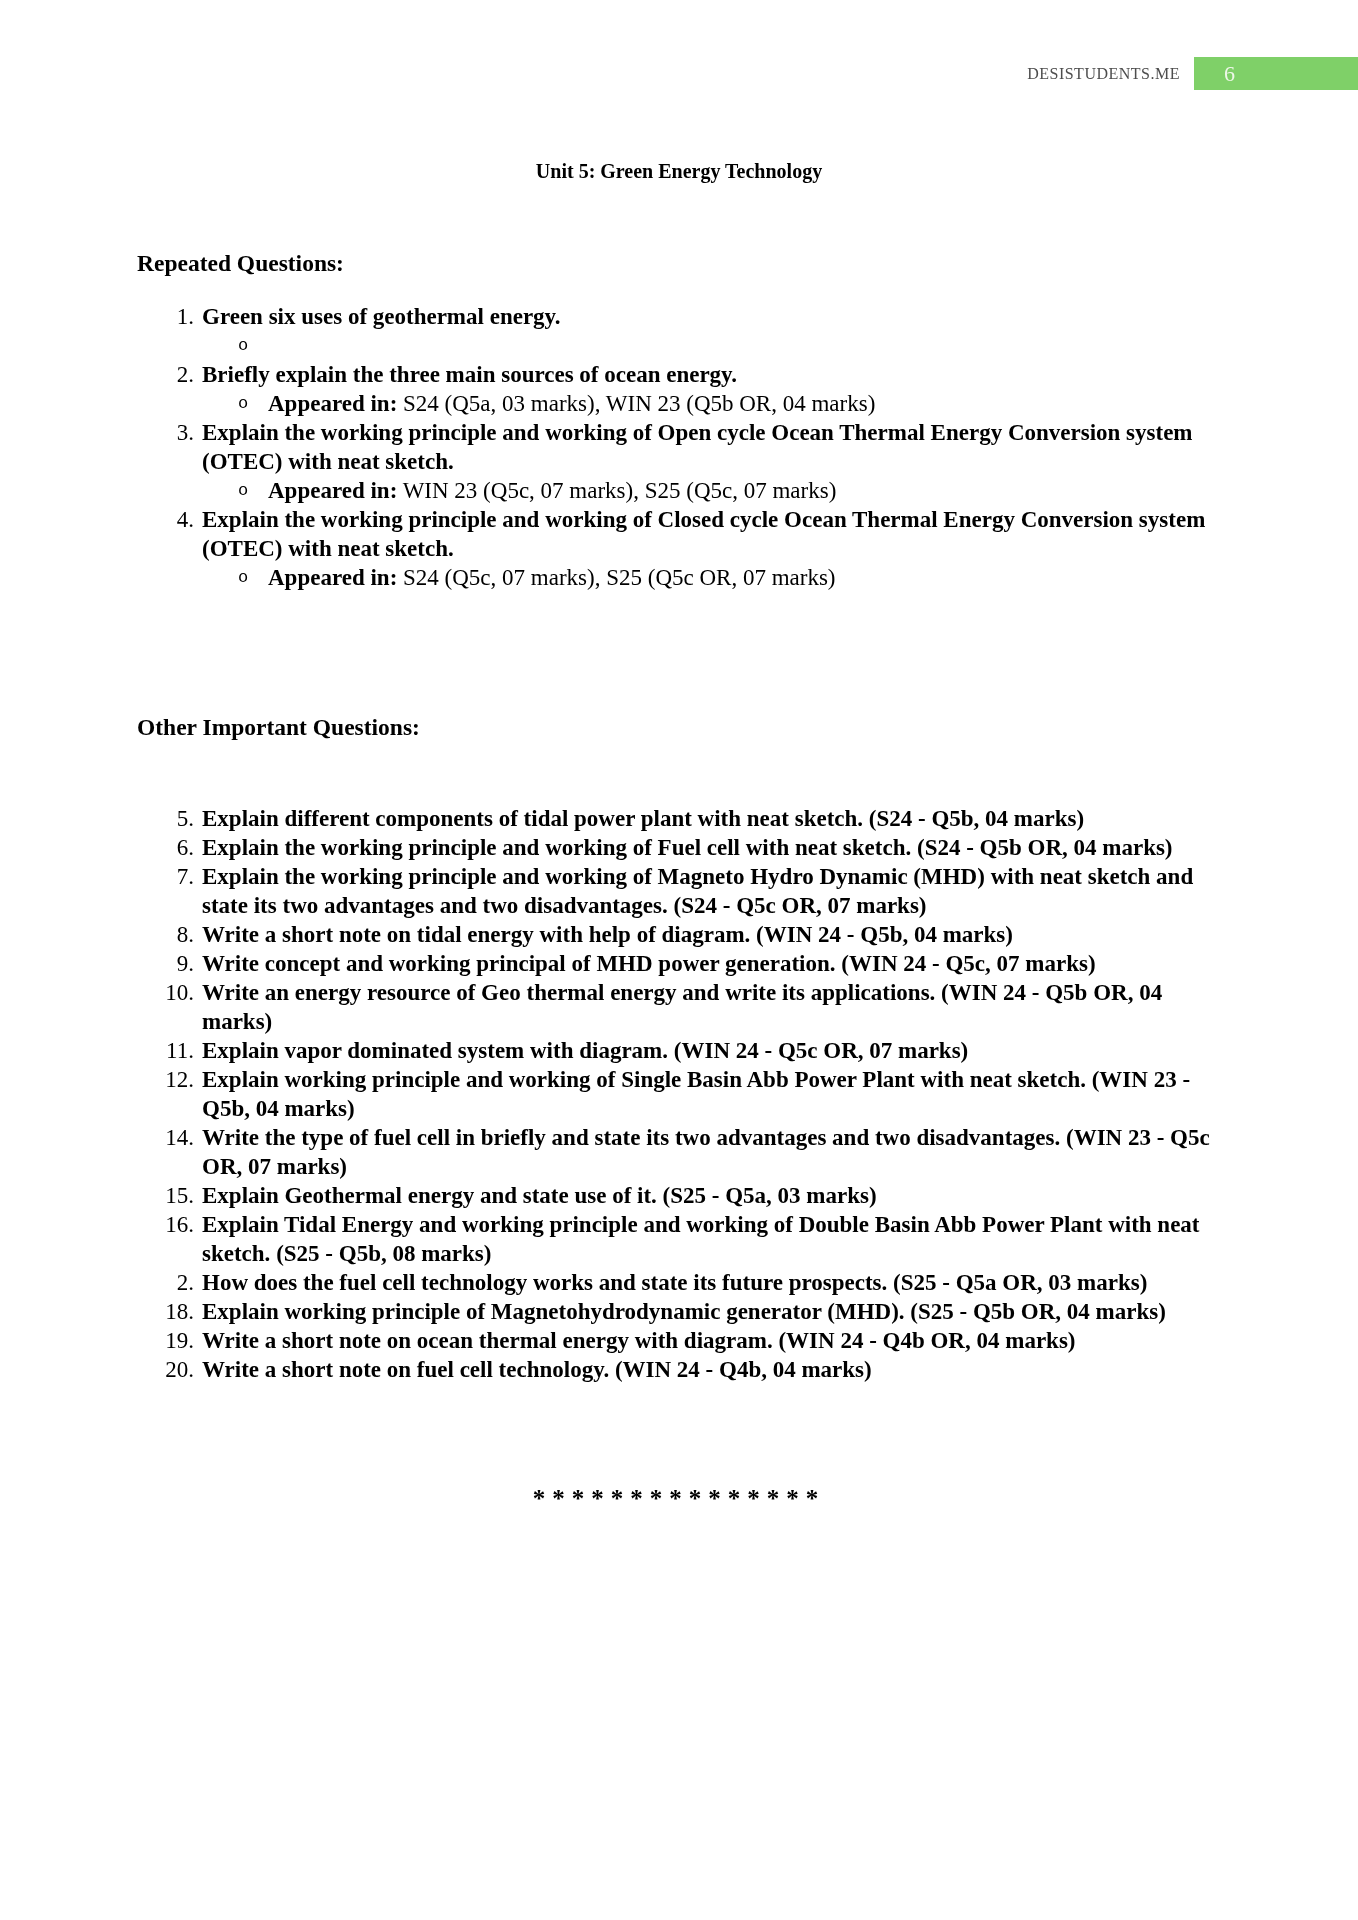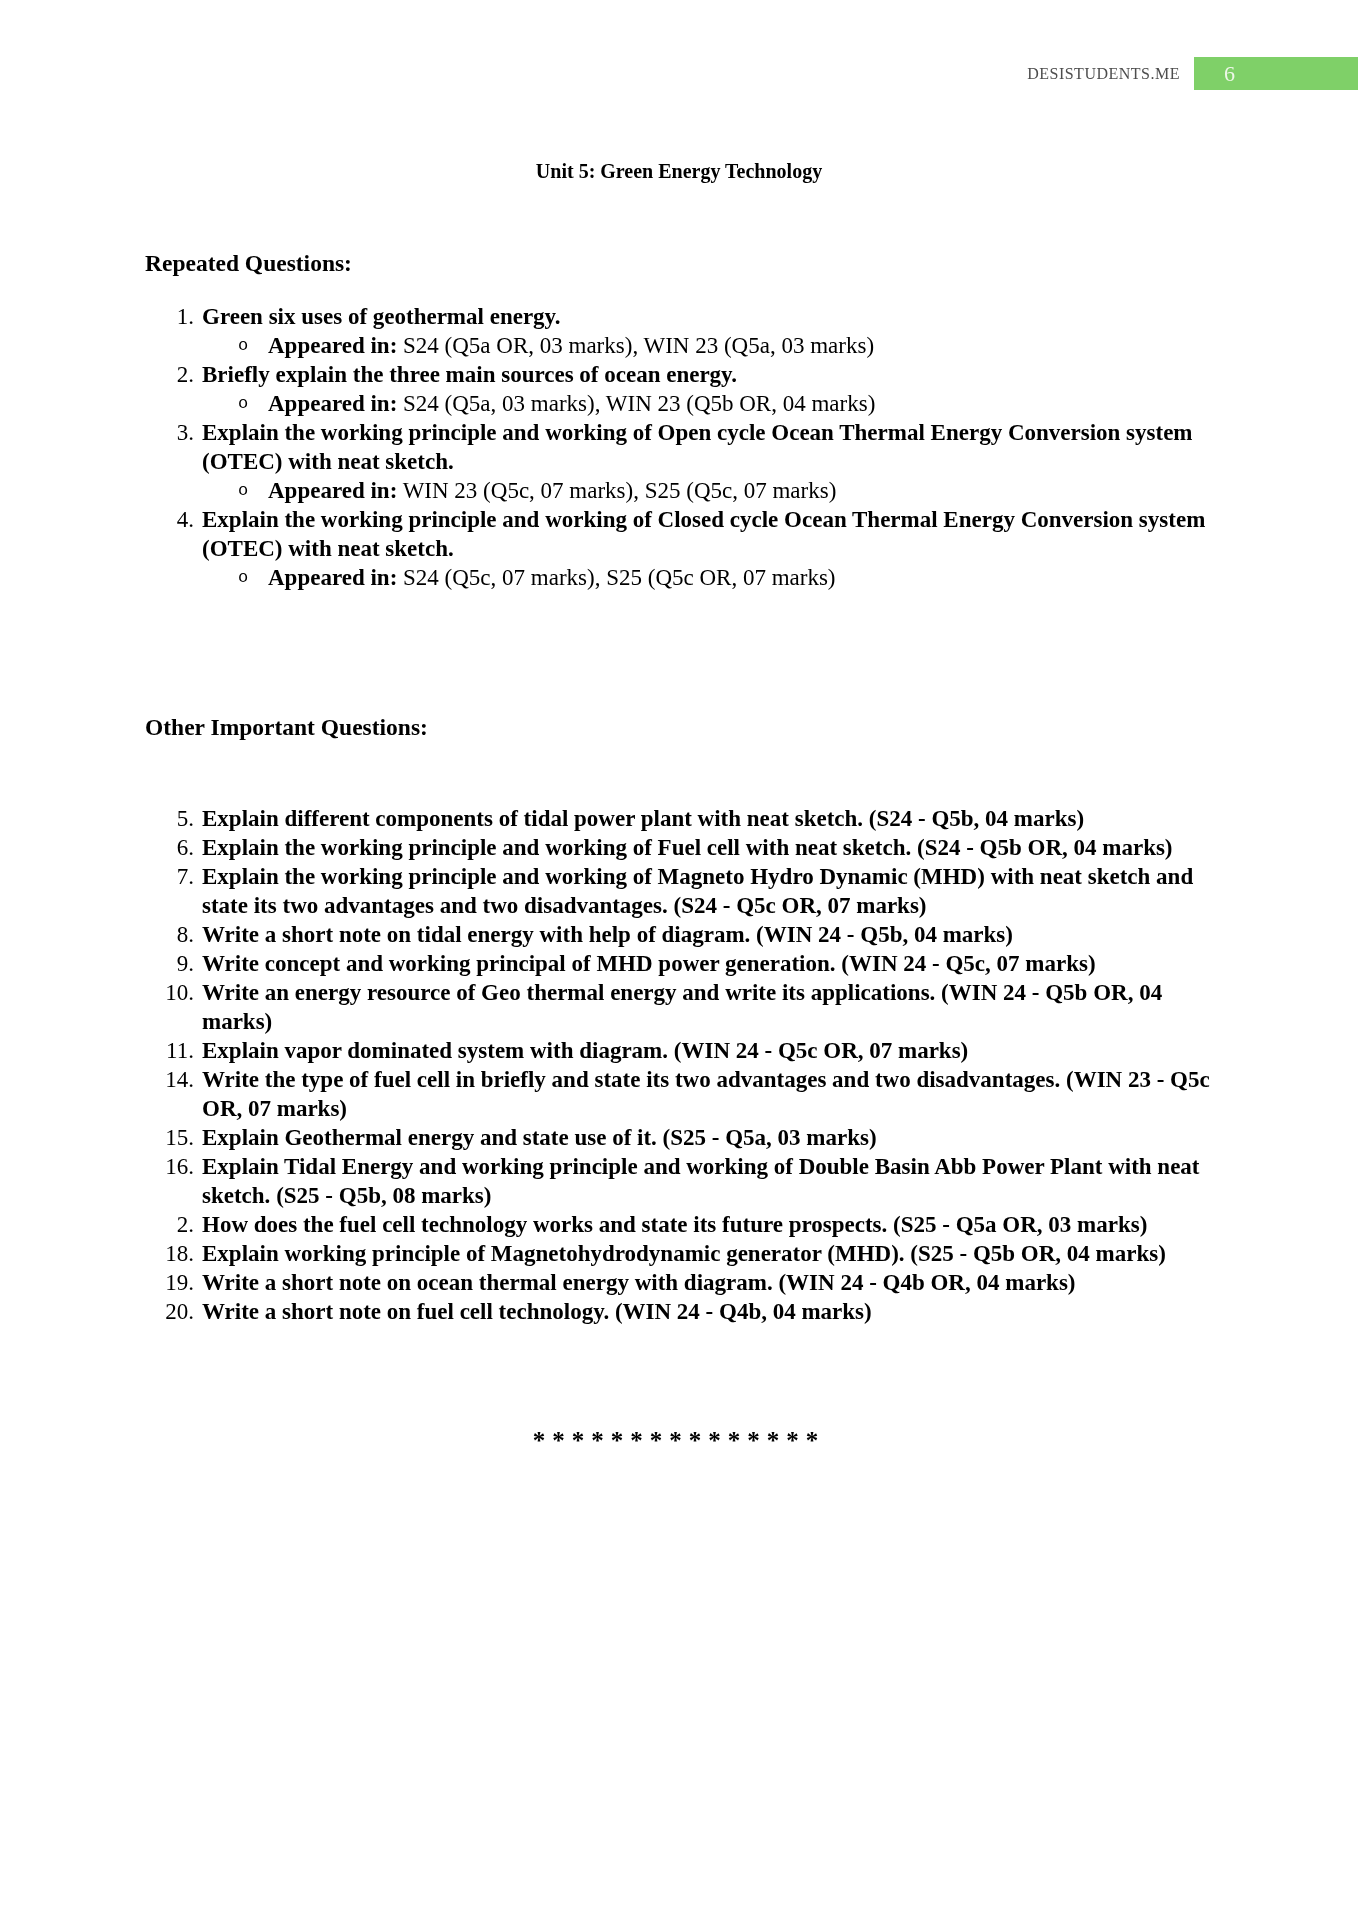--- a/index.html
+++ b/index.html
@@ -10,21 +10,21 @@
   }
   .header { position:absolute; top:57px; right:0; display:flex; align-items:center; }
   .site { color:#4d4d4d; font-size:16px; letter-spacing:0.5px; line-height:33px; }
   .badge {
     width:164px; height:33px; margin-left:14px; background:#7fd068;
     display:flex; align-items:center; box-sizing:border-box; padding-left:30px;
     color:#eef7e8; font-size:22px;
   }
   .content { padding:0 133px; font-size:23px; line-height:29px; }
   .title { margin:152px 0 0; text-align:center; font-size:20px; line-height:38px; font-weight:bold; }
-  .section-heading { margin:58px 12px 0; font-size:23.5px; line-height:30px; font-weight:bold; }
+  .section-heading { margin:58px 4px 0; font-size:23.5px; line-height:30px; font-weight:bold; }
   .section-heading.oiq { margin-top:120px; }
   ol.qlist { list-style:none; margin:24px 0 0; padding:0; }
   ol.qlist[data-section="1"] { margin-top:62px; }
   ol.qlist li { display:flex; margin:0; padding:0; }
   .num { flex:none; width:69px; box-sizing:border-box; padding-right:8px; text-align:right; }
   .qbody { width:1010px; }
   .q { font-weight:bold; }
   .marks { font-weight:bold; }
   .sub { display:flex; }
   .sub-marker { flex:none; width:30px; margin-left:36px; font-family:"Liberation Mono", monospace; font-size:17px; }
@@ -45,21 +45,20 @@
 
   <div class="content">
     <h1 class="title">Unit 5: Green Energy Technology</h1>
 
     <h2 class="section-heading rq">Repeated Questions:</h2>
     <ol class="qlist" data-section="0">
         <li>
           <span class="num">1.</span>
           <div class="qbody"><span class="q">Green six uses of geothermal energy.</span><div class="sub">
               <span class="sub-marker">o</span>
-              <div class="sub-text"><span class="sub-label">Appeared in:</span> S24 (Q5a OR, 03 marks), WIN 23 (Q5a, 03 marks)</div>
             </div></div>
         </li>
         <li>
           <span class="num">2.</span>
           <div class="qbody"><span class="q">Briefly explain the three main sources of ocean energy.</span><div class="sub">
               <span class="sub-marker">o</span>
               <div class="sub-text"><span class="sub-label">Appeared in:</span> S24 (Q5a, 03 marks), WIN 23 (Q5b OR, 04 marks)</div>
             </div></div>
         </li>
         <li>
@@ -102,20 +101,24 @@
         </li>
         <li>
           <span class="num">10.</span>
           <div class="qbody"><span class="q">Write an energy resource of Geo thermal energy and write its applications.</span> <span class="marks">(WIN 24 - Q5b OR, 04 marks)</span></div>
         </li>
         <li>
           <span class="num">11.</span>
           <div class="qbody"><span class="q">Explain vapor dominated system with diagram.</span> <span class="marks">(WIN 24 - Q5c OR, 07 marks)</span></div>
         </li>
         <li>
+          <span class="num">12.</span>
+          <div class="qbody"><span class="q">Explain working principle and working of Single Basin Abb Power Plant with neat sketch.</span> <span class="marks">(WIN 23 - Q5b, 04 marks)</span></div>
+        </li>
+        <li>
           <span class="num">14.</span>
           <div class="qbody"><span class="q">Write the type of fuel cell in briefly and state its two advantages and two disadvantages.</span> <span class="marks">(WIN 23 - Q5c OR, 07 marks)</span></div>
         </li>
         <li>
           <span class="num">15.</span>
           <div class="qbody"><span class="q">Explain Geothermal energy and state use of it.</span> <span class="marks">(S25 - Q5a, 03 marks)</span></div>
         </li>
         <li>
           <span class="num">16.</span>
           <div class="qbody"><span class="q">Explain Tidal Energy and working principle and working of Double Basin Abb Power Plant with neat sketch.</span> <span class="marks">(S25 - Q5b, 08 marks)</span></div>

